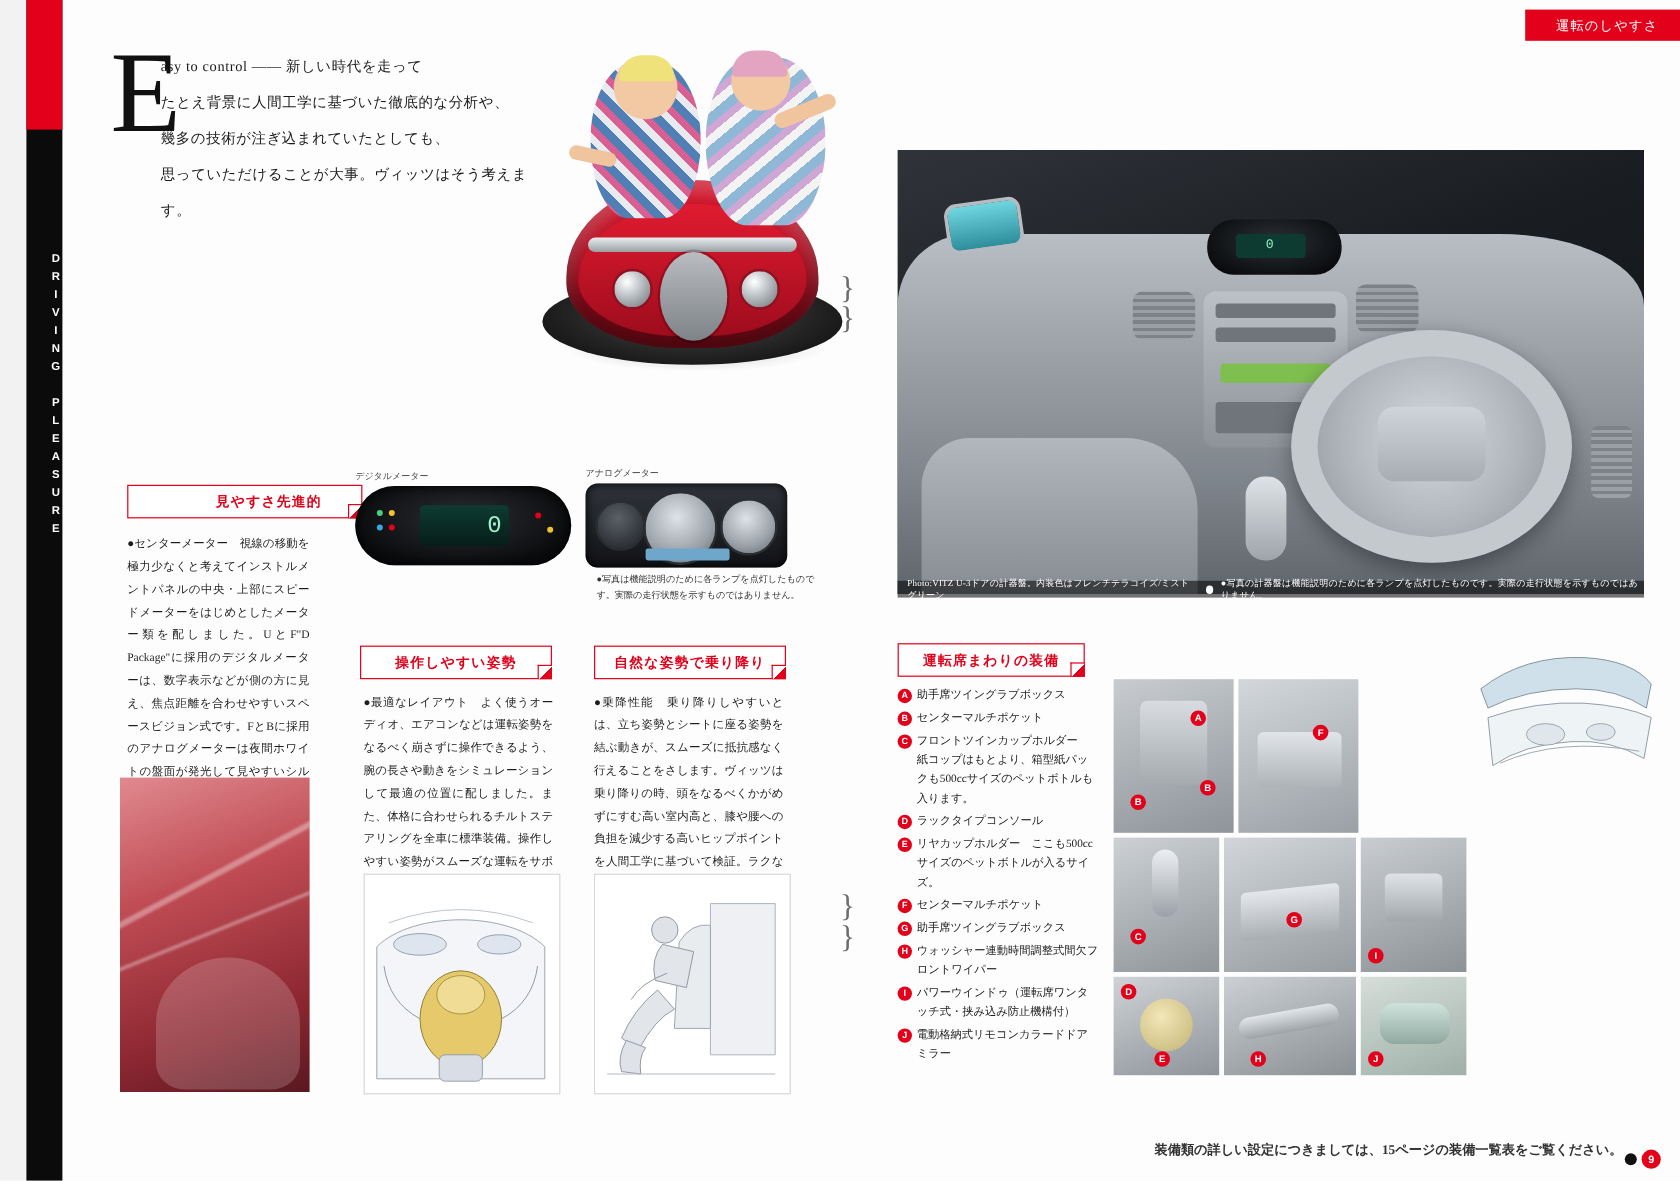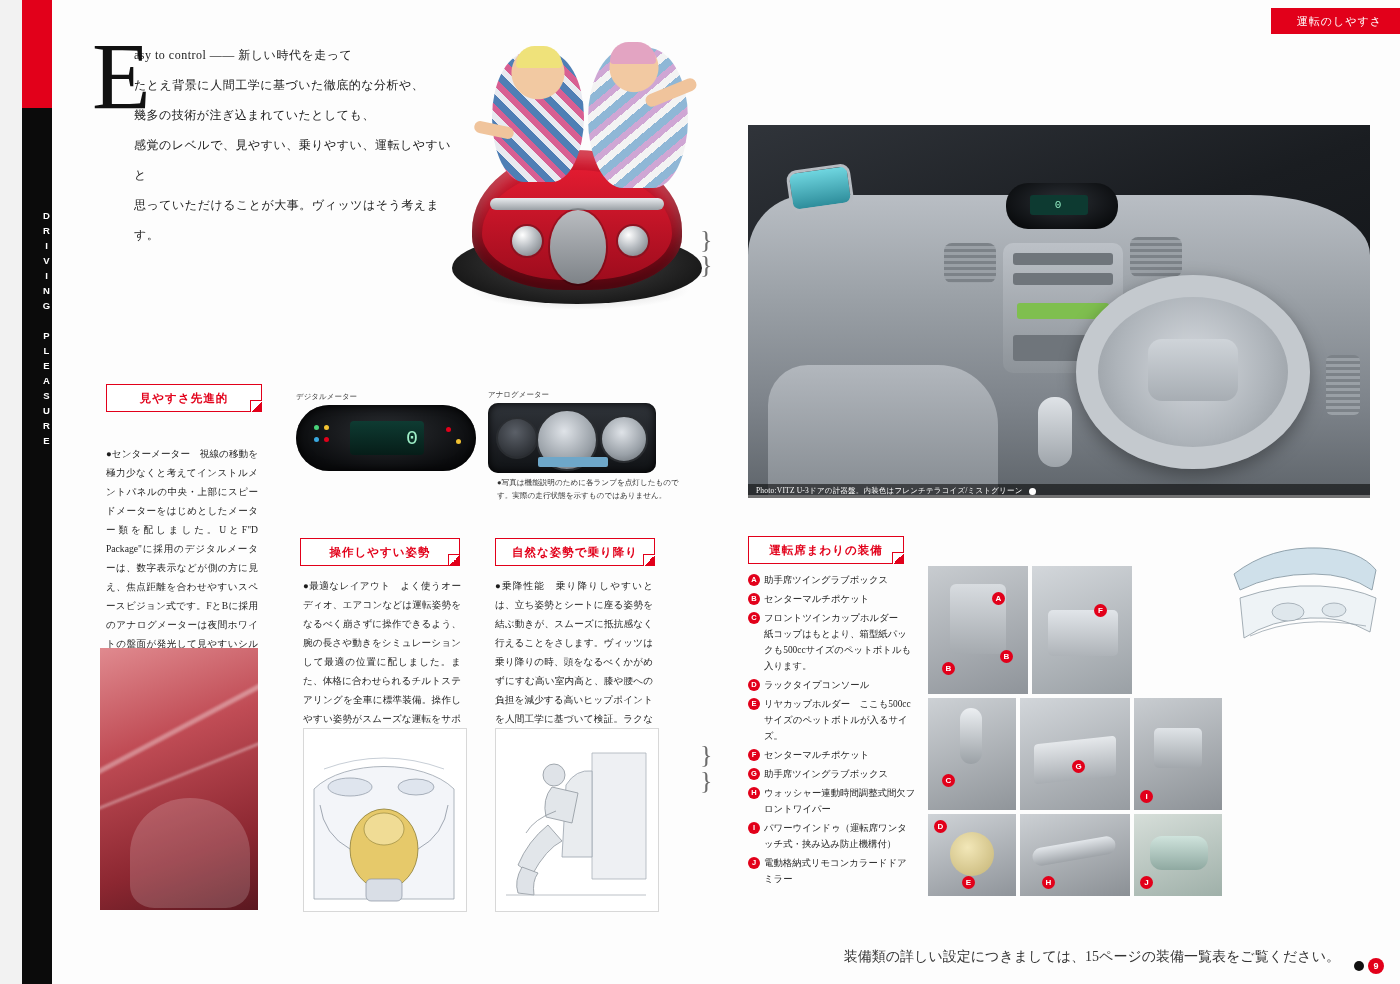--- a/index.html
+++ b/index.html
@@ -240,22 +240,23 @@
     color:#1d1d1d;font-family:"Liberation Serif",serif;
   }
   .listitem .bdg{
     flex:0 0 auto;width:12px;height:12px;border-radius:50%;background:#e2001a;color:#fff;
     font-size:7.5px;font-weight:bold;display:flex;align-items:center;justify-content:center;
     margin-right:4px;margin-top:2px;font-family:"Liberation Sans",sans-serif;
   }
 
   
   .footer{
-    position:absolute;right:60px;bottom:18px;font-size:14px;color:#333;
+    position:absolute;right:48px;bottom:18px;font-size:11px;color:#333;
     font-family:"Liberation Serif",serif;
+    font-weight:bold;
   }
   .pagenum{
     position:absolute;right:16px;bottom:10px;display:flex;align-items:center;gap:4px;
   }
   .pagenum .circ{
     width:16px;height:16px;border-radius:50%;background:#e2001a;color:#fff;font-size:9px;
     display:flex;align-items:center;justify-content:center;font-weight:bold;
   }
   .pagenum .circ.dark{background:#111;width:10px;height:10px;}
 
@@ -272,21 +273,20 @@
   <div class="spine-text">DRIVING PLEASURE</div>
 
   <div class="tab">運転のしやすさ</div>
 
   <div class="headline">
     <div class="dropcap">E</div>
     <div class="lead">
       <div>asy to control —— 新しい時代を走って</div>
       <div>たとえ背景に人間工学に基づいた徹底的な分析や、</div>
       <div>幾多の技術が注ぎ込まれていたとしても、</div>
-      <div>感覚のレベルで、見やすい、乗りやすい、運転しやすいと</div>
       <div>思っていただけることが大事。ヴィッツはそう考えます。</div>
     </div>
   </div>
 
   <div class="bumper">
     <div class="bc-shadow"></div>
     <div class="bc-tyre"></div>
     <div class="bc-body"></div>
     <div class="bc-body2"></div>
     <div class="bc-chrome"></div>
@@ -296,21 +296,21 @@
     <div class="lady lady1"></div>
     <div class="lady lady2"></div>
     <div class="hat hat1"></div>
     <div class="hat hat2"></div>
     <div class="arm arm1"></div>
     <div class="arm arm2"></div>
   </div>
   <div class="bracket" style="left:700px;top:225px;">}</div>
   <div class="bracket" style="left:700px;top:250px;">}</div>
 
-  <div class="chip" style="left:106px;top:384px;width:154px;">見やすさ先進的</div>
+  <div class="chip" style="left:106px;top:404px;width:154px;padding-left:40px;">見やすさ先進的</div>
   <div class="col" style="left:106px;top:444px;width:152px;">●センターメーター　視線の移動を極力少なくと考えてインストルメントパネルの中央・上部にスピードメーターをはじめとしたメーター類を配しました。UとF"D Package"に採用のデジタルメーターは、数字表示などが側の方に見え、焦点距離を合わせやすいスペースビジョン式です。FとBに採用のアナログメーターは夜間ホワイトの盤面が発光して見やすいシルエットメーターです。</div>
 
   <div class="cap" style="left:296px;top:392px;">デジタルメーター</div>
   <div class="meter-digital">
     <div class="md-screen">0</div>
     <div class="dot" style="left:18px;top:20px;background:#49d27a;"></div>
     <div class="dot" style="left:28px;top:20px;background:#f2c232;"></div>
     <div class="dot" style="left:18px;top:32px;background:#39a8e0;"></div>
     <div class="dot" style="left:28px;top:32px;background:#e2001a;"></div>
     <div class="dot" style="left:150px;top:22px;background:#e2001a;"></div>
@@ -343,20 +343,21 @@
     <div class="wheel">
       <div class="wheel-hub"></div>
     </div>
     <div class="seat"></div>
     <div class="shifter"></div>
     <div class="vent" style="right:10px;top:230px;width:34px;height:60px;border-radius:6px;"></div>
   </div>
   <div class="dash-caption">
     <span>Photo:VITZ U-3ドアの計器盤。内装色はフレンチテラコイズ/ミストグリーン</span>
     <span class="sep"></span>
+    <span>●写真の計器盤は機能説明のために各ランプを点灯したものです。実際の走行状態を示すものではありません。</span>
   </div>
 
   <div class="chip" style="left:300px;top:538px;width:158px;font-family:Liberation Mono, monospace;">操作しやすい姿勢</div>
   <div class="col" style="left:303px;top:576px;width:158px;">●最適なレイアウト　よく使うオーディオ、エアコンなどは運転姿勢をなるべく崩さずに操作できるよう、腕の長さや動きをシミュレーションして最適の位置に配しました。また、体格に合わせられるチルトステアリングを全車に標準装備。操作しやすい姿勢がスムーズな運転をサポートします。</div>
 
   <div class="chip" style="left:495px;top:538px;width:158px;">自然な姿勢で乗り降り</div>
   <div class="col" style="left:495px;top:576px;width:158px;">●乗降性能　乗り降りしやすいとは、立ち姿勢とシートに座る姿勢を結ぶ動きが、スムーズに抵抗感なく行えることをさします。ヴィッツは乗り降りの時、頭をなるべくかがめずにすむ高い室内高と、膝や腰への負担を減少する高いヒップポイントを人間工学に基づいて検証。ラクな姿勢で乗り降りできます。</div>
   <div class="bracket" style="left:700px;top:740px;">}</div>
   <div class="bracket" style="left:700px;top:766px;">}</div>
 

